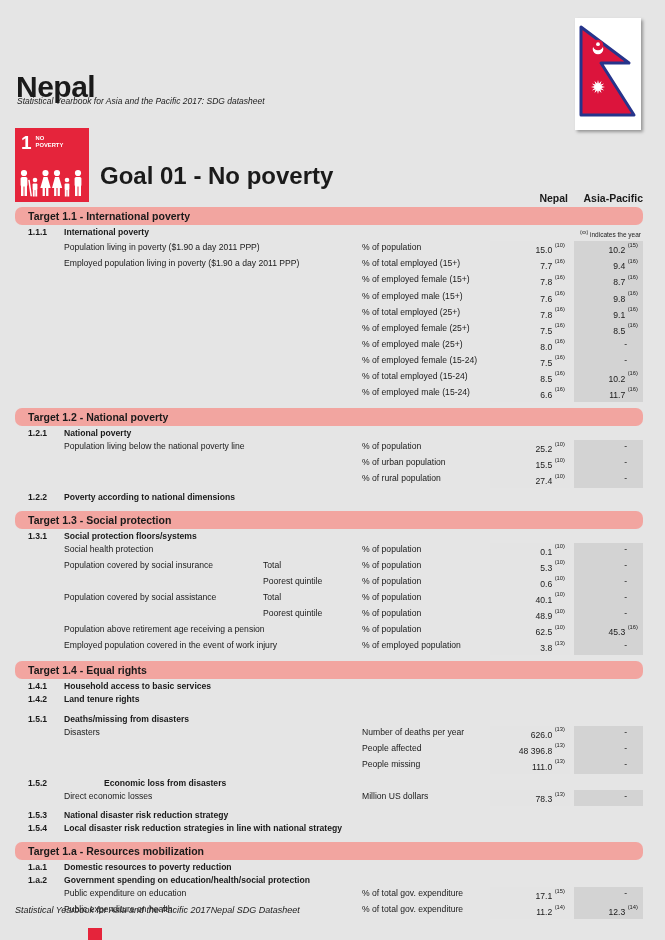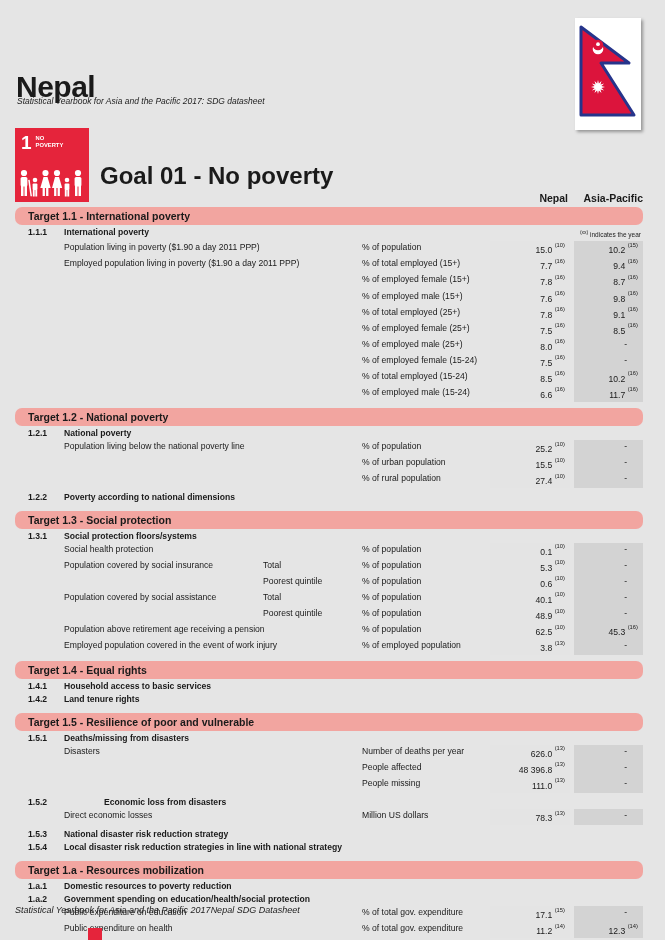--- a/index.html
+++ b/index.html
@@ -347,21 +347,20 @@
           <div class="cell-unit"></div>
         </div>
         <div class="row indicator">
           <div class="cell-num">1.4.2</div>
           <div class="cell-desc">Land tenure rights</div>
           <div class="cell-sub"></div>
           <div class="cell-unit"></div>
         </div>
       </div>
       <div class="section">
-        <div class="band">Target 1.5 - Resilience of poor and vulnerable</div>
         <div class="row indicator">
           <div class="cell-num">1.5.1</div>
           <div class="cell-desc">Deaths/missing from disasters</div>
           <div class="cell-sub"></div>
           <div class="cell-unit"></div>
         </div>
         <div class="row">
           <div class="cell-num"></div>
           <div class="cell-desc">Disasters</div>
           <div class="cell-sub"></div>

